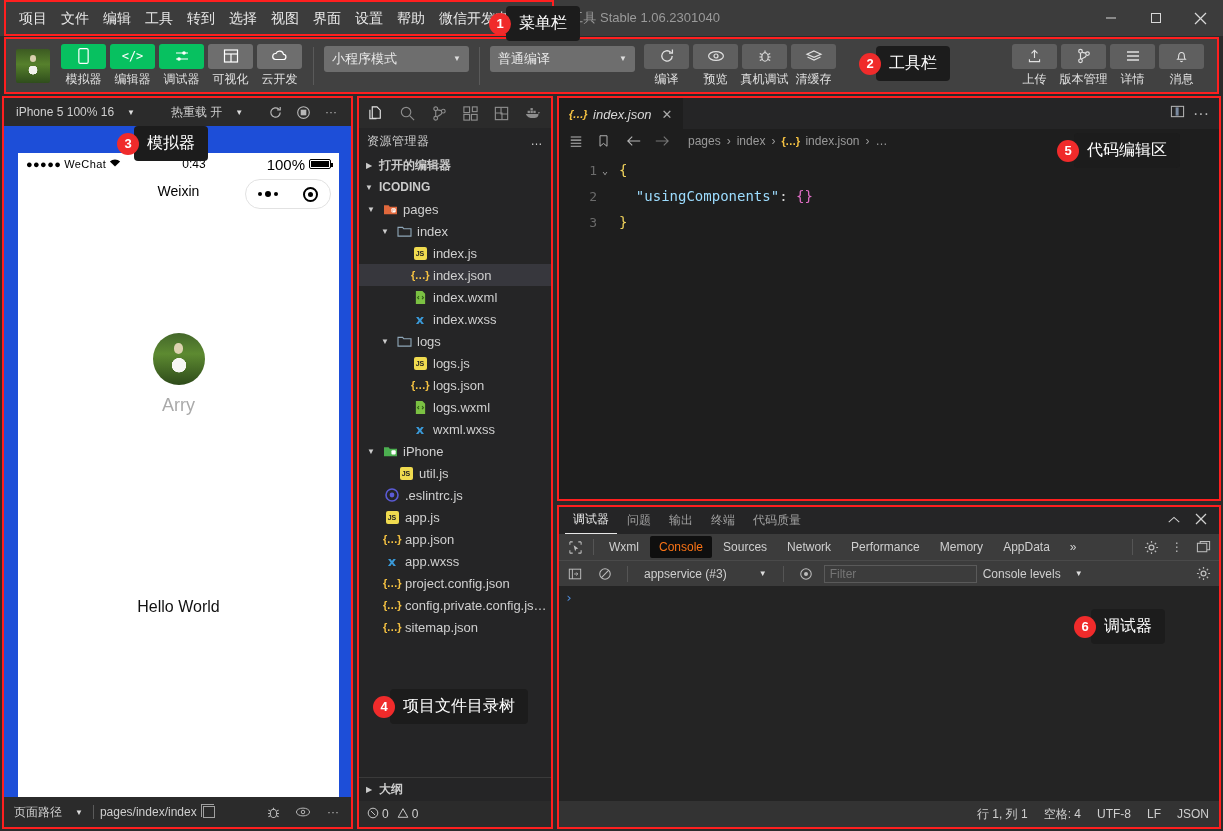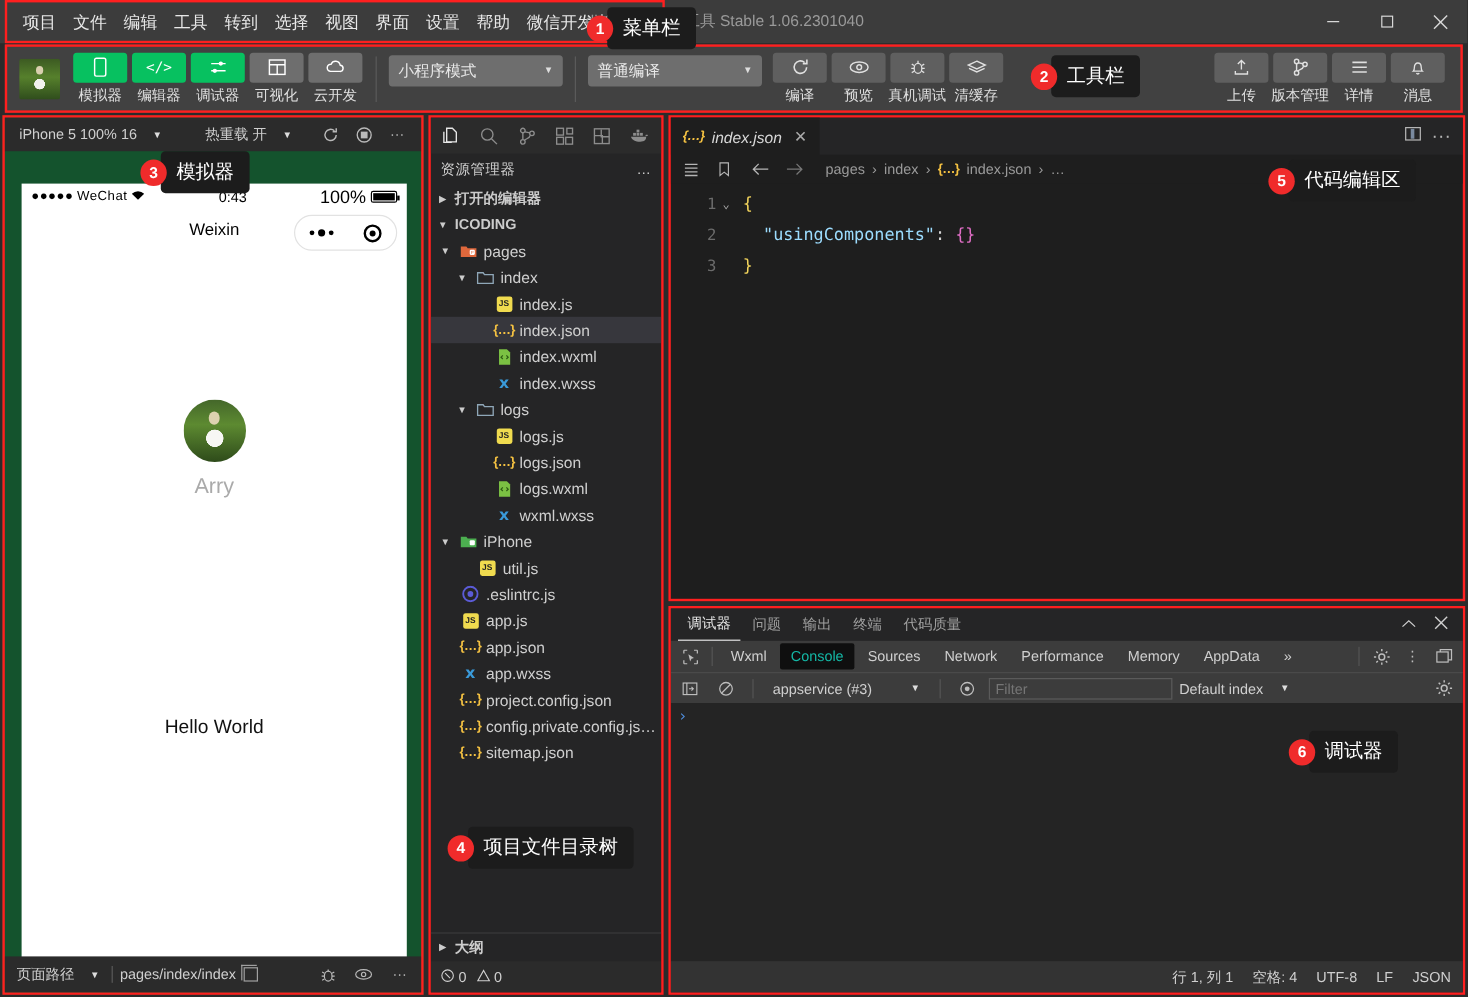--- a/index.html
+++ b/index.html
@@ -70,21 +70,21 @@
     height: 26px; background: #6e6e6e; border-radius: 3px; color: #e9e9e9;
     font-size: 13px; display: flex; align-items: center; padding: 0 8px;
     justify-content: space-between; margin-top: -14px;
   }
   .caret { font-size: 8px; color: #ddd; margin-left: 10px; }
   .tb-spacer { flex: 1; }
 
   
   .panel-sim {
     position: absolute; left: 2px; top: 96px; width: 351px; height: 733px;
-    border: 2px solid #ff1f1f; background: #14532d; overflow: hidden;
+    border: 2px solid #ff1f1f; background: #1d4ed8; overflow: hidden;
   }
   .sim-top {
     height: 28px; display: flex; align-items: center; padding: 0 8px;
     font-size: 12px; color: #cfcfcf; gap: 4px; background: #2b2b2b;
   }
   .sim-chip { display: flex; align-items: center; gap: 3px; padding: 2px 4px; }
   .sim-top .spacer { flex: 1; }
   .sim-icon { width: 24px; height: 22px; display: flex; align-items: center; justify-content: center; color: #b9b9b9; }
   .phone {
     position: absolute; left: 14px; top: 55px; width: 321px; height: 669px;
@@ -219,21 +219,21 @@
     font-size: 12px; color: #a0a0a0; background: #252526;
   }
   .dbg-tab { padding: 4px 8px 5px; }
   .dbg-tab.active { color: #e8e8e8; border-bottom: 1px solid #e8e8e8; }
   .dbg-tabs .right { margin-left: auto; display: flex; align-items: center; gap: 14px; padding-right: 6px; color: #cfcfcf; }
   .dt-bar {
     height: 26px; background: #3c3c3c; display: flex; align-items: center; gap: 2px;
     padding: 0 4px; font-size: 12px; color: #cfcfcf;
   }
   .dt-item { padding: 4px 9px; border-radius: 2px; }
-  .dt-item.active { background: #0f0f0f; color: #14b8a6; }
+  .dt-item.active { background: #0f0f0f; color: #f97316; }
   .dt-ico { width: 24px; height: 22px; display: flex; align-items: center; justify-content: center; color: #bdbdbd; }
   .dt-sep { width: 1px; height: 16px; background: #555; margin: 0 4px; }
   .dt-bar .right { margin-left: auto; display: flex; align-items: center; gap: 2px; }
   .cons-bar {
     height: 26px; background: #3c3c3c; border-top: 1px solid #4a4a4a;
     display: flex; align-items: center; gap: 6px; padding: 0 4px;
     font-size: 12px; color: #cfcfcf;
   }
   .ctx-sel { display: flex; align-items: center; gap: 22px; padding: 0 6px; }
   .filter-in {
@@ -931,21 +931,21 @@
       </span>
       <span class="dt-sep"></span>
       <span class="dt-ico">
         <svg width="14" height="14" viewBox="0 0 16 16">
             <circle cx="8" cy="8" r="6" fill="none" stroke="#bdbdbd" stroke-width="1.2"></circle>
             <circle cx="8" cy="8" r="2.3" fill="#bdbdbd"></circle>
           </svg>
       </span>
       <input class="filter-in" placeholder="Filter" style="">
       <span class="lvl">
-        <span>Default index</span>
+        <span>Console levels</span>
         <span class="caret">▼</span>
       </span>
       <span style="flex:1"></span>
       <span class="dt-ico">
         <svg width="15" height="15" viewBox="0 0 16 16">
             <circle cx="8" cy="8" r="2.6" fill="none" stroke="#bdbdbd" stroke-width="1.3"></circle>
             <path d="M8 1v2M8 13v2M1 8h2M13 8h2M3.1 3.1l1.4 1.4M11.5 11.5l1.4 1.4M12.9 3.1l-1.4 1.4M4.5 11.5l-1.4 1.4" stroke="#bdbdbd" stroke-width="1.3"></path>
           </svg>
       </span>
     </div>

